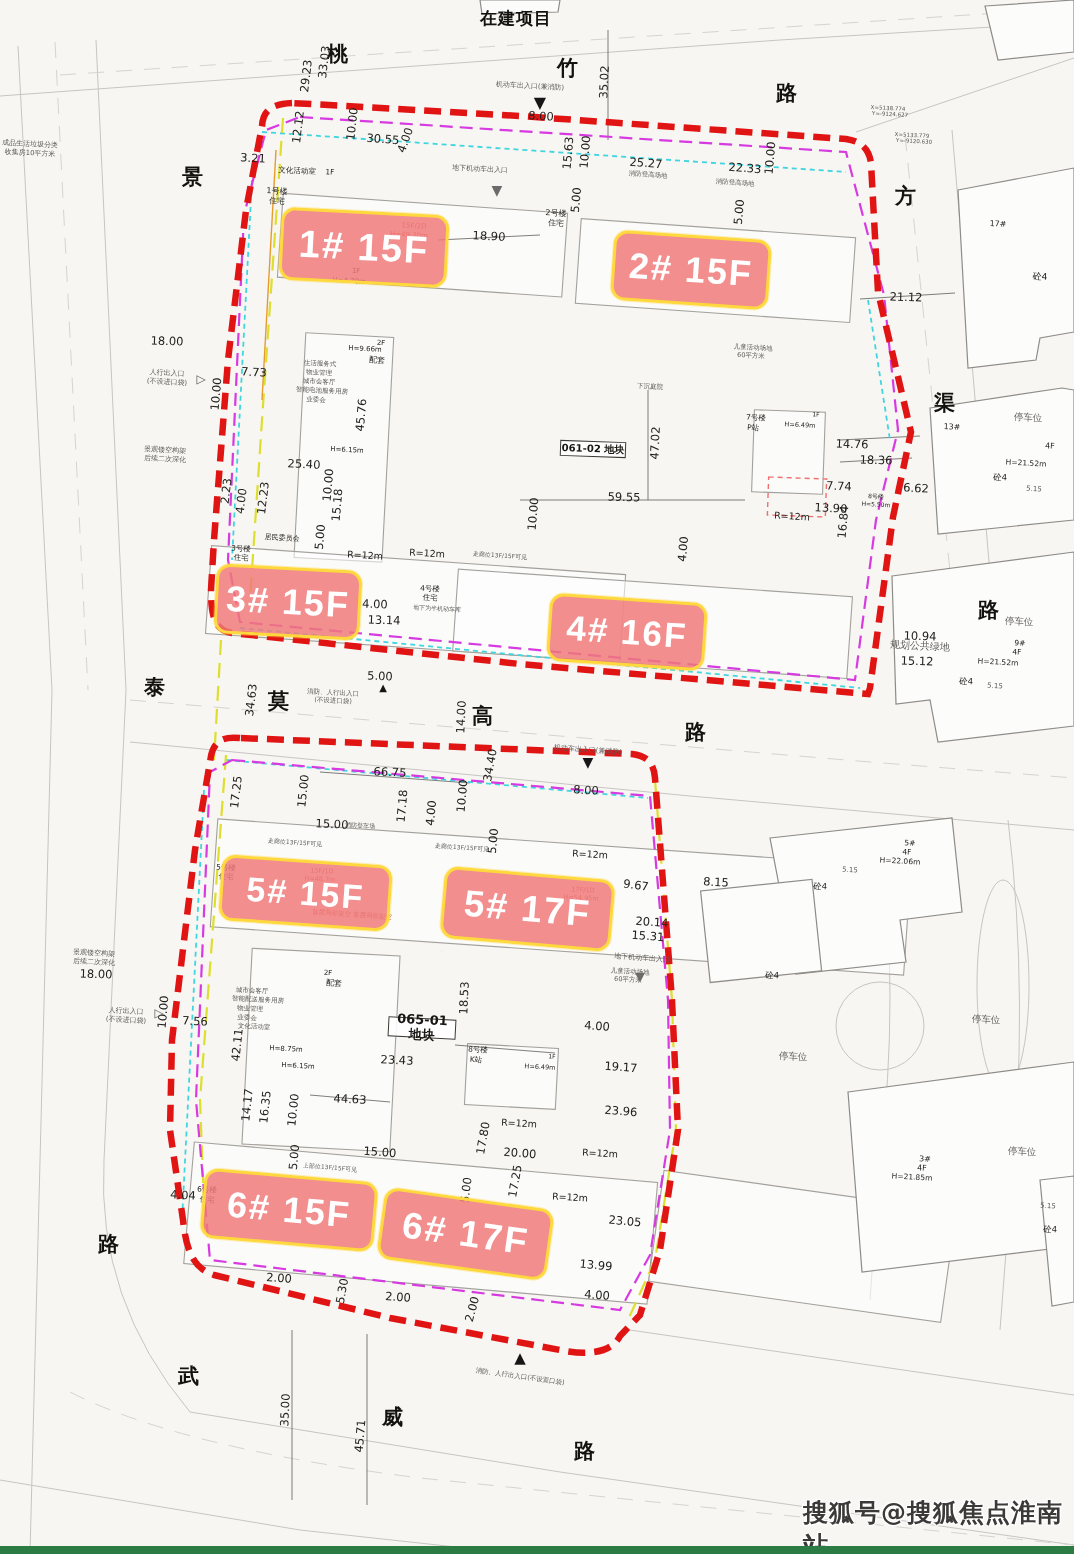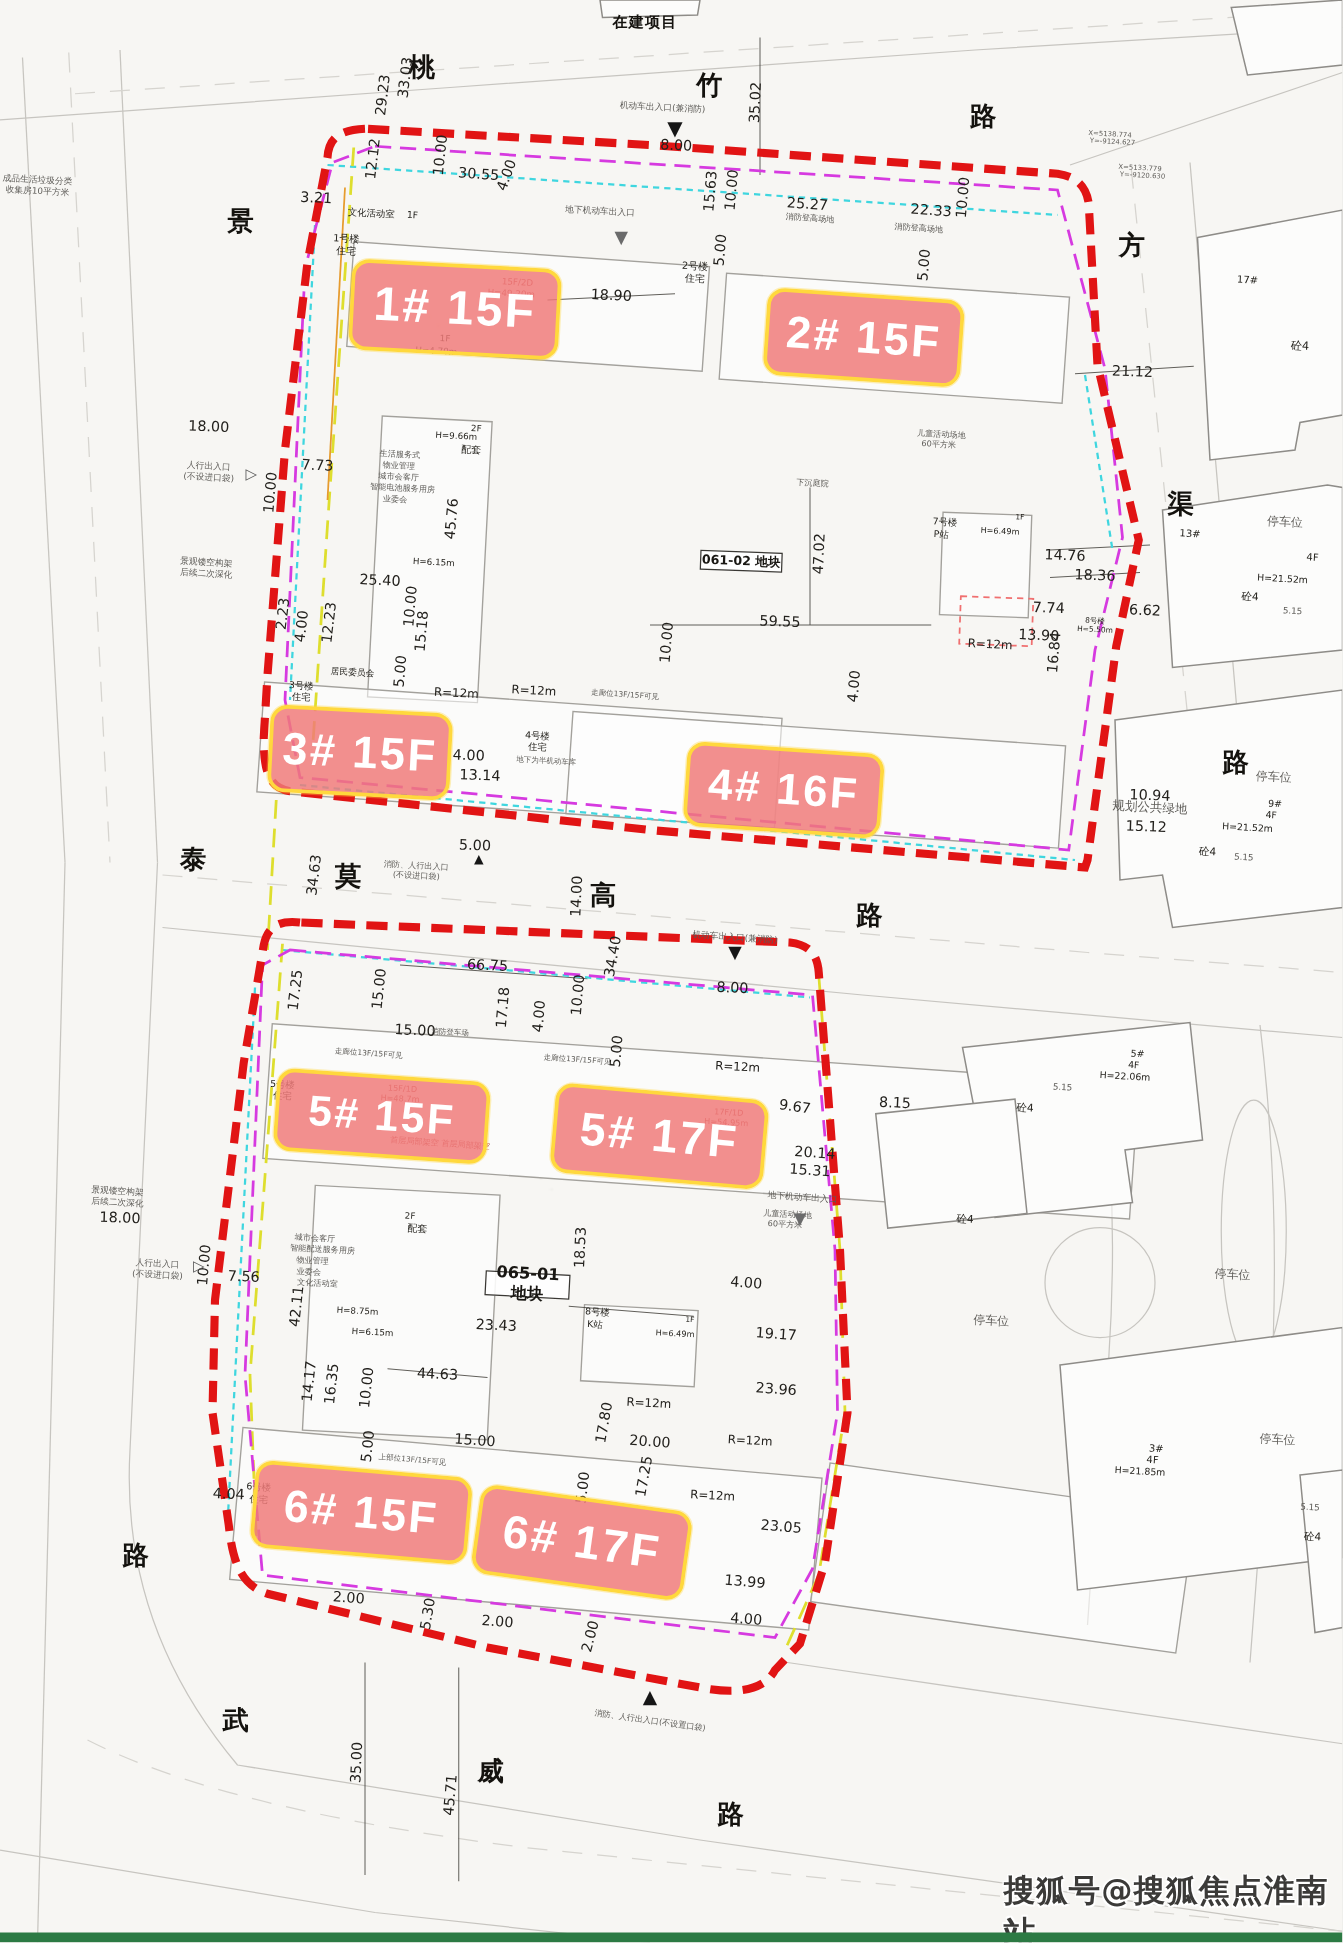--- a/index.html
+++ b/index.html
@@ -145,21 +145,21 @@
 <div class="bl" style="left: 280px; top: 211px; width: 162px; height: 67px; transform: rotate(3deg); font-size: 38px;">1# 15F</div>
     <div class="bl" style="left: 612px; top: 235px; width: 152px; height: 64px; transform: rotate(4deg); font-size: 36px;">2# 15F</div>
     <div class="bl" style="left: 215px; top: 567px; width: 140px; height: 64px; transform: rotate(3deg); font-size: 36px;">3# 15F</div>
     <div class="bl" style="left: 548px; top: 598px; width: 152px; height: 62px; transform: rotate(4deg); font-size: 35px;">4# 16F</div>
     <div class="bl" style="left: 220px; top: 860px; width: 165px; height: 60px; transform: rotate(4deg); font-size: 34px;">5# 15F</div>
     <div class="bl" style="left: 442px; top: 873px; width: 165px; height: 66px; transform: rotate(5deg); font-size: 37px;">5# 17F</div>
     <div class="bl" style="left: 202px; top: 1175px; width: 168px; height: 64px; transform: rotate(5deg); font-size: 36px;">6# 15F</div>
     <div class="bl" style="left: 380px; top: 1198px; width: 165px; height: 66px; transform: rotate(8deg); font-size: 37px;">6# 17F</div>
     <div class="pl" style="left: 560px; top: 441px; width: 64px; height: 14px; transform: rotate(2deg); font-size: 10.08px;">061-02 地块</div>
     <div class="pl" style="left: 388px; top: 1018px; width: 66px; height: 18px; transform: rotate(3deg); font-size: 12.96px;">065-01 地块</div>
-    <div class="road" style="left: 516px; top: 18px; font-size: 12px; transform: translate(-50%, -50%);">在建项目</div>
+    <div class="road" style="left: 516px; top: 18px; font-size: 17px; transform: translate(-50%, -50%);">在建项目</div>
     <div class="road" style="left: 338px; top: 54px; font-size: 21px; transform: translate(-50%, -50%);">桃</div>
     <div class="road" style="left: 568px; top: 68px; font-size: 21px; transform: translate(-50%, -50%);">竹</div>
     <div class="road" style="left: 787px; top: 93px; font-size: 21px; transform: translate(-50%, -50%);">路</div>
     <div class="road" style="left: 906px; top: 196px; font-size: 21px; transform: translate(-50%, -50%);">方</div>
     <div class="road" style="left: 193px; top: 177px; font-size: 21px; transform: translate(-50%, -50%);">景</div>
     <div class="road" style="left: 945px; top: 403px; font-size: 21px; transform: translate(-50%, -50%);">渠</div>
     <div class="road" style="left: 989px; top: 610px; font-size: 21px; transform: translate(-50%, -50%);">路</div>
     <div class="road" style="left: 155px; top: 687px; font-size: 21px; transform: translate(-50%, -50%);">泰</div>
     <div class="road" style="left: 279px; top: 701px; font-size: 21px; transform: translate(-50%, -50%);">莫</div>
     <div class="road" style="left: 483px; top: 716px; font-size: 21px; transform: translate(-50%, -50%);">高</div>

